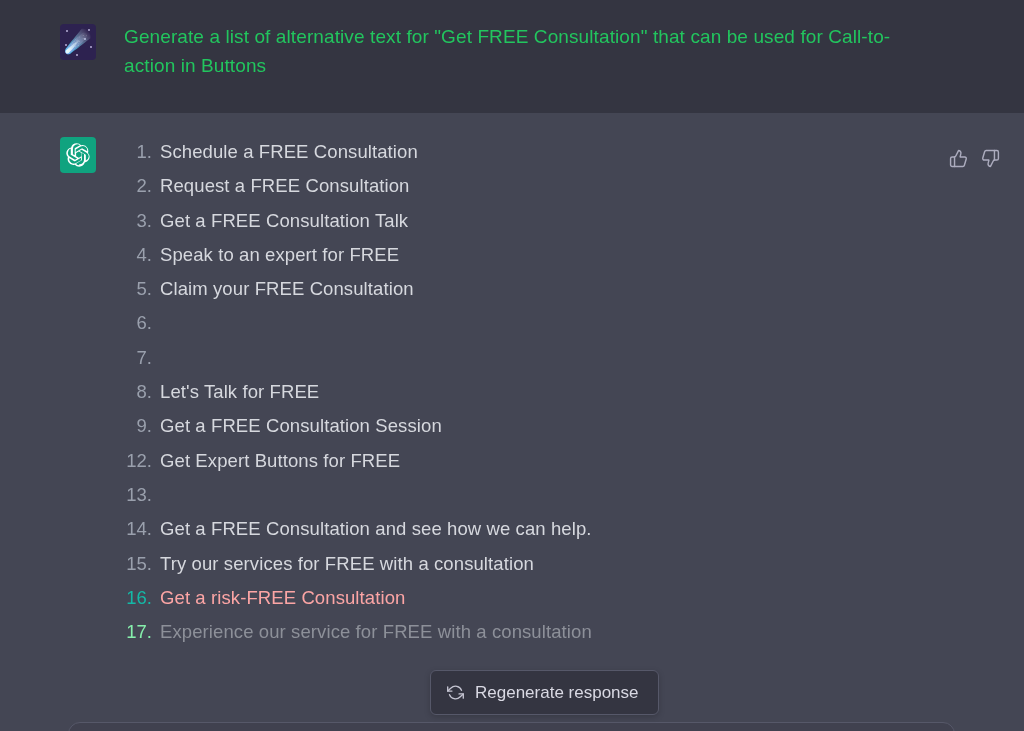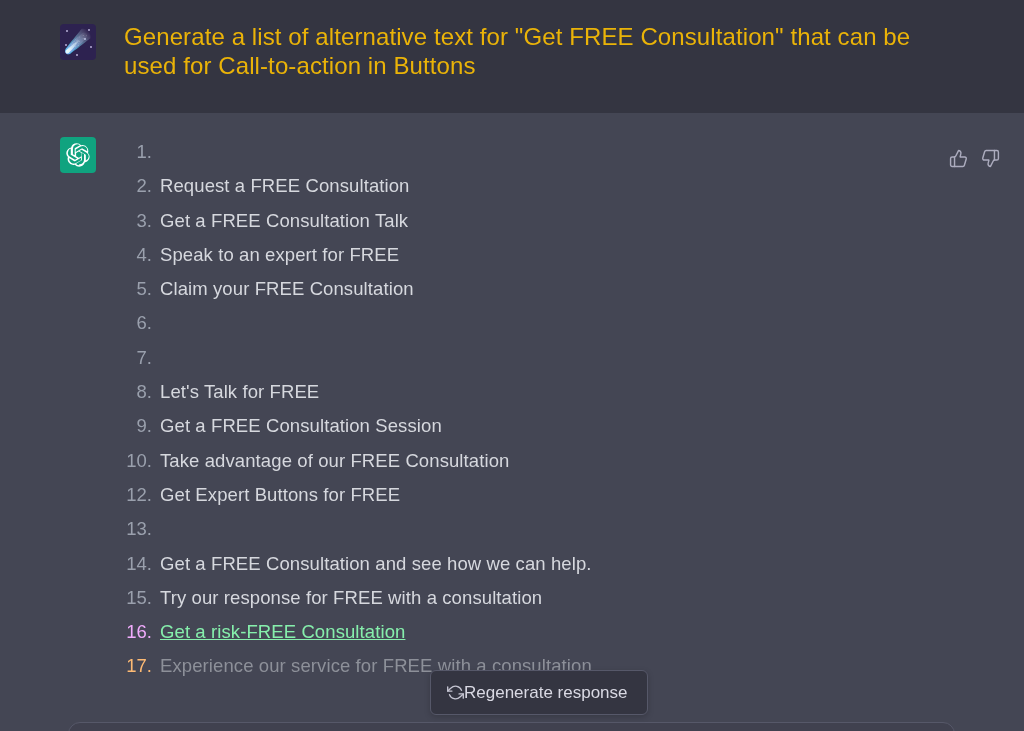--- a/index.html
+++ b/index.html
@@ -94,23 +94,23 @@
   }
 
   
   .msg-text {
     flex: 1 1 auto;
     padding-left: 28px;
     padding-right: 10px;
   }
 
   .user-text {
-    font-size: 24px;
+    font-size: 19px;
     line-height: 29px;
-    color: #eab308;
+    color: #22c55e;
     max-width: 790px;
     letter-spacing: .1px;
   }
 
   
   ol.answer-list {
     list-style: none;
     font-size: 18.5px;
     line-height: 34.3px;
     margin: 0;
@@ -131,23 +131,23 @@
     padding-right: 8px;
     font-size: 18.5px;
   }
 
   .li-text {
     color: #d6d8de;
     letter-spacing: .1px;
   }
 
   
-  li.fade-1 .li-num { color: #f0abfc; }
-  li.fade-1 .li-text { color: #86efac; text-decoration: underline; }
-  li.fade-2 .li-num { color: #fdba74; }
+  li.fade-1 .li-num { color: #14b8a6; }
+  li.fade-1 .li-text { color: #fca5a5; }
+  li.fade-2 .li-num { color: #86efac; }
   li.fade-2 .li-text { color: #8d9099; }
 
   
   .feedback {
     position: absolute;
     top: 148px;
     right: 24px;
     display: flex;
     gap: 12px;
     align-items: center;
@@ -164,21 +164,21 @@
   .icon-btn svg { display: block; }
 
   
   .regenerate-btn {
     position: absolute;
     left: 430px;
     top: 670px;
     height: 45px;
     display: flex;
     align-items: center;
-    gap: 0;
+    gap: 11px;
     padding: 0 19px 0 16px;
     background: #343541;
     border: 1px solid #565869;
     border-radius: 6px;
     color: #d9d9e3;
     font-size: 17px;
     cursor: pointer;
     z-index: 30;
     box-shadow: 0 2px 6px rgba(0,0,0,.18);
   }
@@ -230,20 +230,21 @@
       <div class="avatar avatar-assistant">
         <svg width="24" height="24" viewBox="0 0 41 41" fill="#ffffff">
           <path d="M37.532 16.87a9.963 9.963 0 0 0-.856-8.184 10.078 10.078 0 0 0-10.855-4.835A9.965 9.965 0 0 0 18.306.5a10.079 10.079 0 0 0-9.614 6.977 9.967 9.967 0 0 0-6.664 4.834 10.08 10.08 0 0 0 1.24 11.817 9.965 9.965 0 0 0 .856 8.185 10.079 10.079 0 0 0 10.855 4.835 9.965 9.965 0 0 0 7.516 3.35 10.078 10.078 0 0 0 9.617-6.981 9.967 9.967 0 0 0 6.663-4.834 10.079 10.079 0 0 0-1.243-11.813ZM22.498 37.886a7.474 7.474 0 0 1-4.799-1.735c.06-.33.144-.66.252-.977l.174-.507 8.332-4.81a1.35 1.35 0 0 0 .681-1.176v-11.75l3.52 2.033a.126.126 0 0 1 .068.1v9.728a7.484 7.484 0 0 1-7.475 7.475l-.753.015v-.396Zm-16.07-6.86a7.465 7.465 0 0 1-.893-5.003c.062.037.17.103.246.147l8.332 4.81a1.355 1.355 0 0 0 1.356 0l10.171-5.872v4.065a.127.127 0 0 1-.05.108l-8.434 4.864a7.485 7.485 0 0 1-10.212-2.736l-.516-.383Zm-2.19-18.2a7.465 7.465 0 0 1 3.9-3.283c0 .072-.004.198-.004.286v9.62a1.35 1.35 0 0 0 .677 1.176l10.171 5.871-3.52 2.033a.128.128 0 0 1-.12.01l-8.424-4.869a7.486 7.486 0 0 1-2.736-10.212l.056-.632Zm28.932 6.73-10.171-5.873 3.52-2.032a.127.127 0 0 1 .12-.01l8.425 4.864a7.475 7.475 0 0 1-1.155 13.486v-9.265a1.35 1.35 0 0 0-.674-1.17h-.065Zm3.503-5.275a12.5 12.5 0 0 0-.246-.146l-8.332-4.81a1.354 1.354 0 0 0-1.356 0l-10.17 5.872V11.13a.128.128 0 0 1 .05-.107l8.434-4.859a7.476 7.476 0 0 1 11.102 7.741l.518.376ZM15.41 21.403l-3.522-2.033a.128.128 0 0 1-.068-.1V9.543a7.475 7.475 0 0 1 12.253-5.738c-.057.03-.16.087-.248.137l-8.332 4.81a1.35 1.35 0 0 0-.681 1.174l-.002 11.477Zm1.913-4.125 4.53-2.616 4.531 2.615v5.23l-4.53 2.616-4.531-2.616v-5.229Z"></path>
         </svg>
       </div>
 
       <div class="msg-text">
         <ol class="answer-list">
           <li>
             <span class="li-num">1.</span>
+            <span class="li-text">Schedule a FREE Consultation</span>
           </li>
           <li>
             <span class="li-num">2.</span>
             <span class="li-text">Request a FREE Consultation</span>
           </li>
           <li>
             <span class="li-num">3.</span>
             <span class="li-text">Get a FREE Consultation Talk</span>
           </li>
           <li>
@@ -262,37 +263,33 @@
           </li>
           <li>
             <span class="li-num">8.</span>
             <span class="li-text">Let's Talk for FREE</span>
           </li>
           <li>
             <span class="li-num">9.</span>
             <span class="li-text">Get a FREE Consultation Session</span>
           </li>
           <li>
-            <span class="li-num">10.</span>
-            <span class="li-text">Take advantage of our FREE Consultation</span>
-          </li>
-          <li>
             <span class="li-num">12.</span>
             <span class="li-text">Get Expert Buttons for FREE</span>
           </li>
           <li>
             <span class="li-num">13.</span>
           </li>
           <li>
             <span class="li-num">14.</span>
             <span class="li-text">Get a FREE Consultation and see how we can help.</span>
           </li>
           <li>
             <span class="li-num">15.</span>
-            <span class="li-text">Try our response for FREE with a consultation</span>
+            <span class="li-text">Try our services for FREE with a consultation</span>
           </li>
           <li class="fade-1">
             <span class="li-num">16.</span>
             <span class="li-text">Get a risk-FREE Consultation</span>
           </li>
           <li class="fade-2">
             <span class="li-num">17.</span>
             <span class="li-text">Experience our service for FREE with a consultation</span>
           </li>
         </ol>

